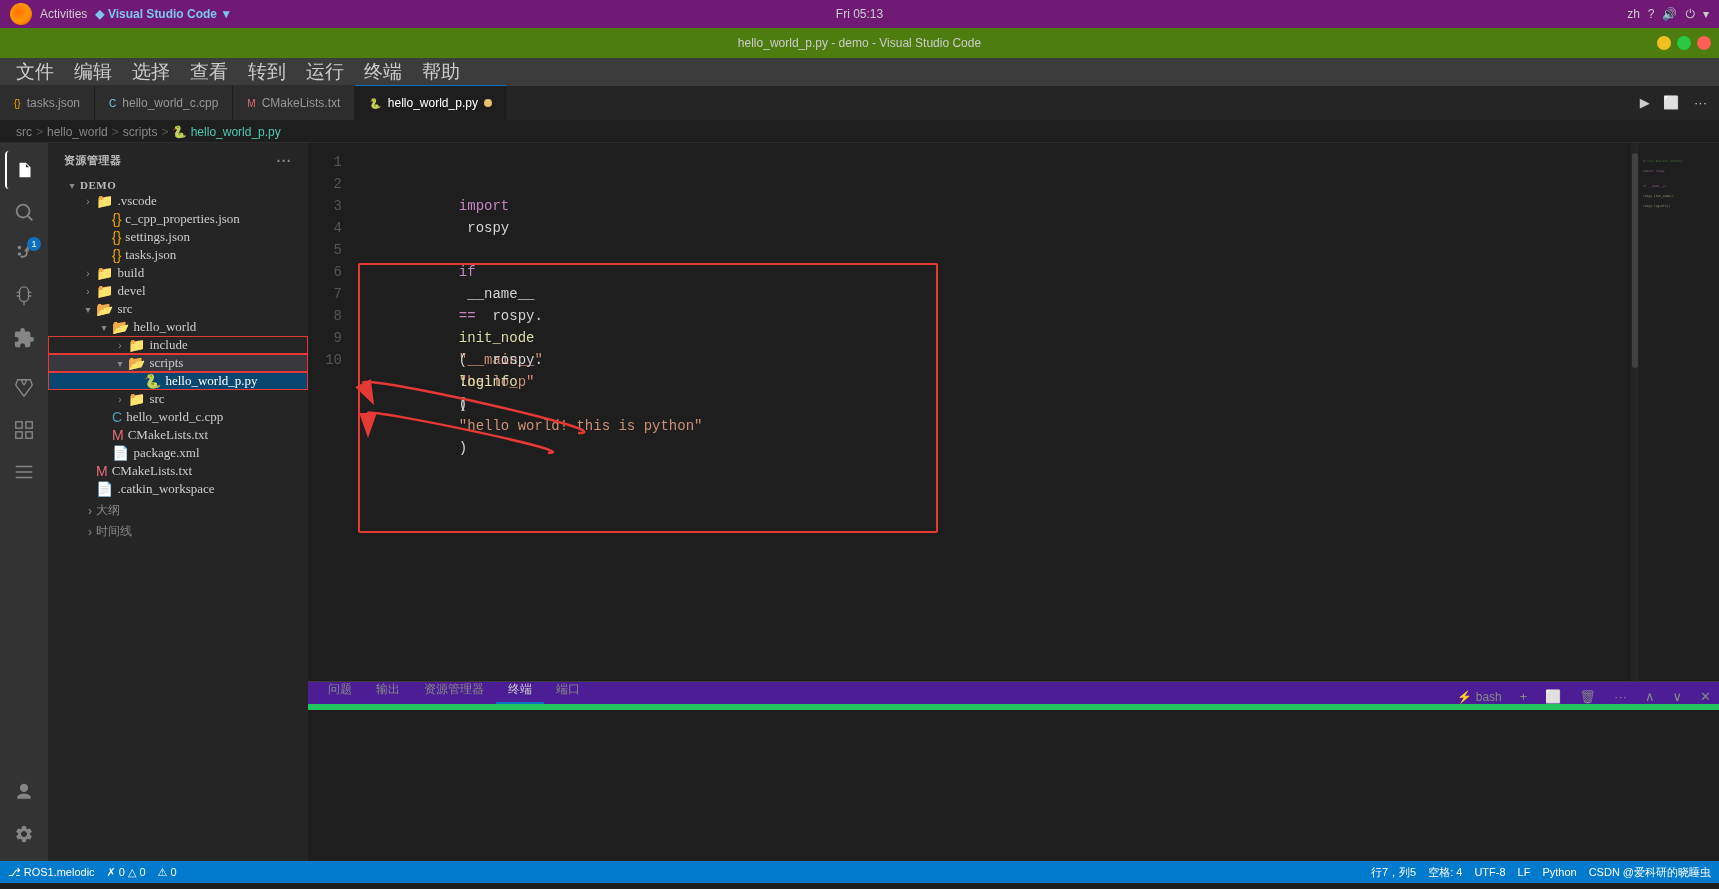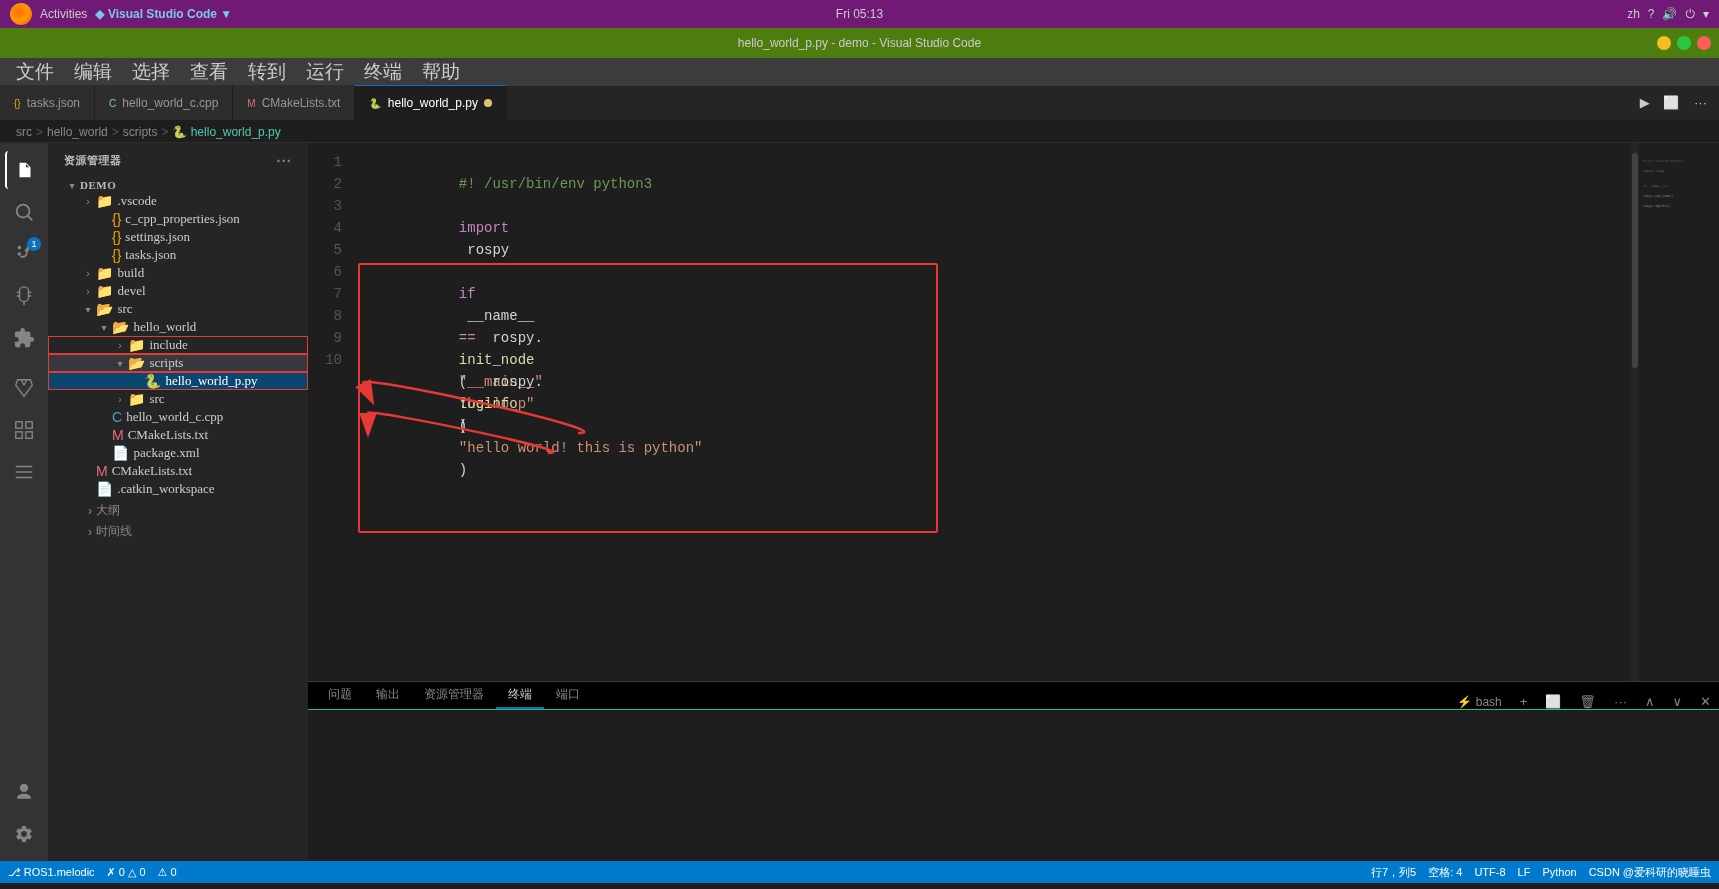--- a/index.html
+++ b/index.html
@@ -307,25 +307,25 @@
     
     .panel {
       height: 180px;
       background: #1e1e1e;
       border-top: 1px solid #3c3c3c;
       display: flex;
       flex-direction: column;
     }
     .panel-tabs {
       height: 28px;
-      background: #000000;
+      background: #4c1d95;
       display: flex;
       align-items: flex-end;
       padding: 0 8px;
-      border-bottom: 1px solid #22c55e;
+      border-bottom: 6px solid #22c55e;
       position: relative;
     }
     .panel-tab {
       padding: 4px 12px;
       font-size: 12px;
       color: #888;
       cursor: pointer;
       border-bottom: 2px solid transparent;
     }
     .panel-tab.active {
@@ -677,23 +677,20 @@
           <div>4</div>
           <div>5</div>
           <div>6</div>
           <div>7</div>
           <div>8</div>
           <div>9</div>
           <div>10</div>
         </div>
         <div class="code-content">
 
-          <div class="code-line">
-            <span class="c-green">#! /usr/bin/env python3</span>
-          </div>
 
           <div class="code-line"></div>
 
           <div class="code-line">
             <span class="c-keyword">import</span>
             <span class="c-white"> rospy</span>
           </div>
 
           <div class="code-line"></div>
 

